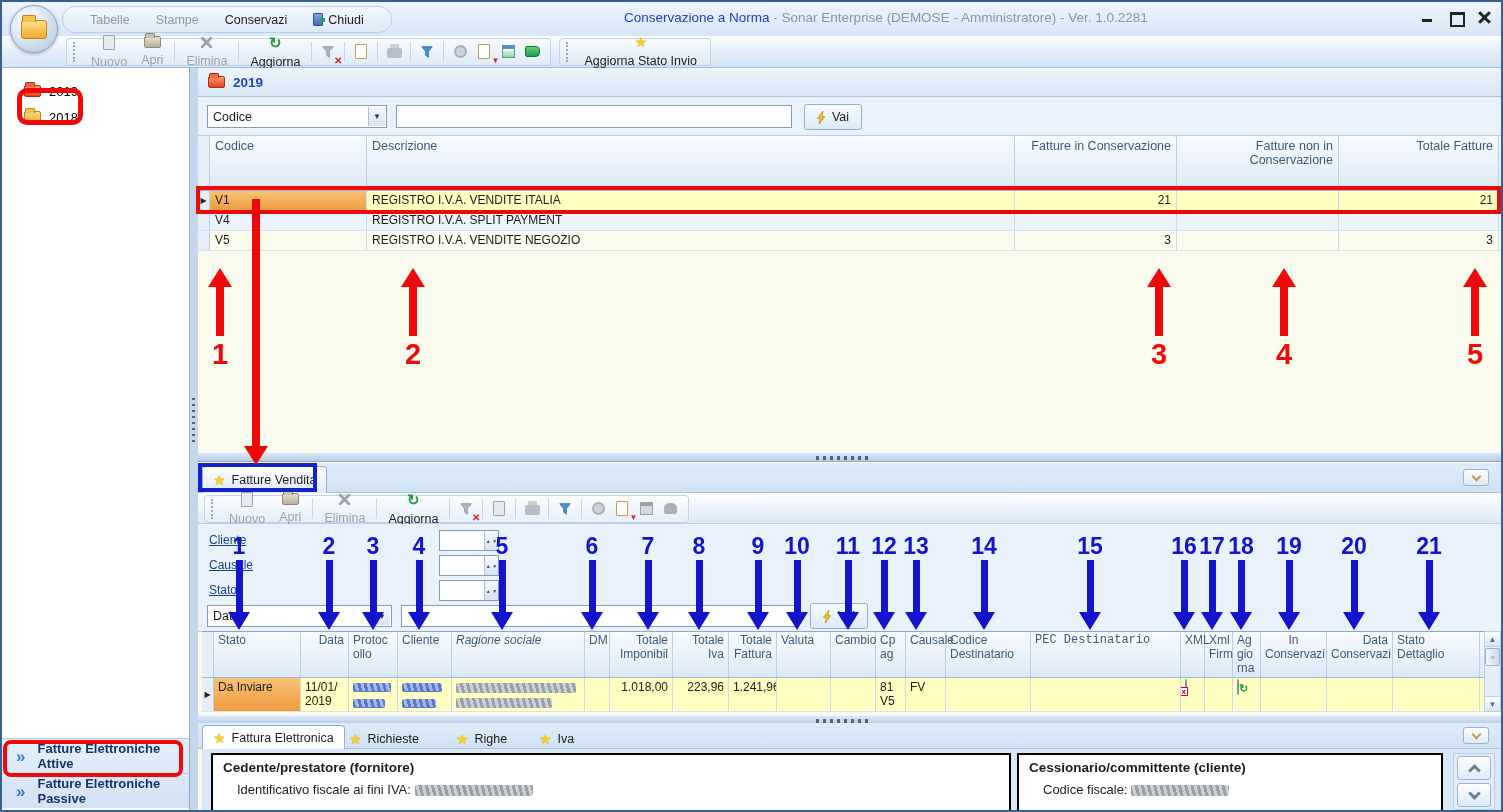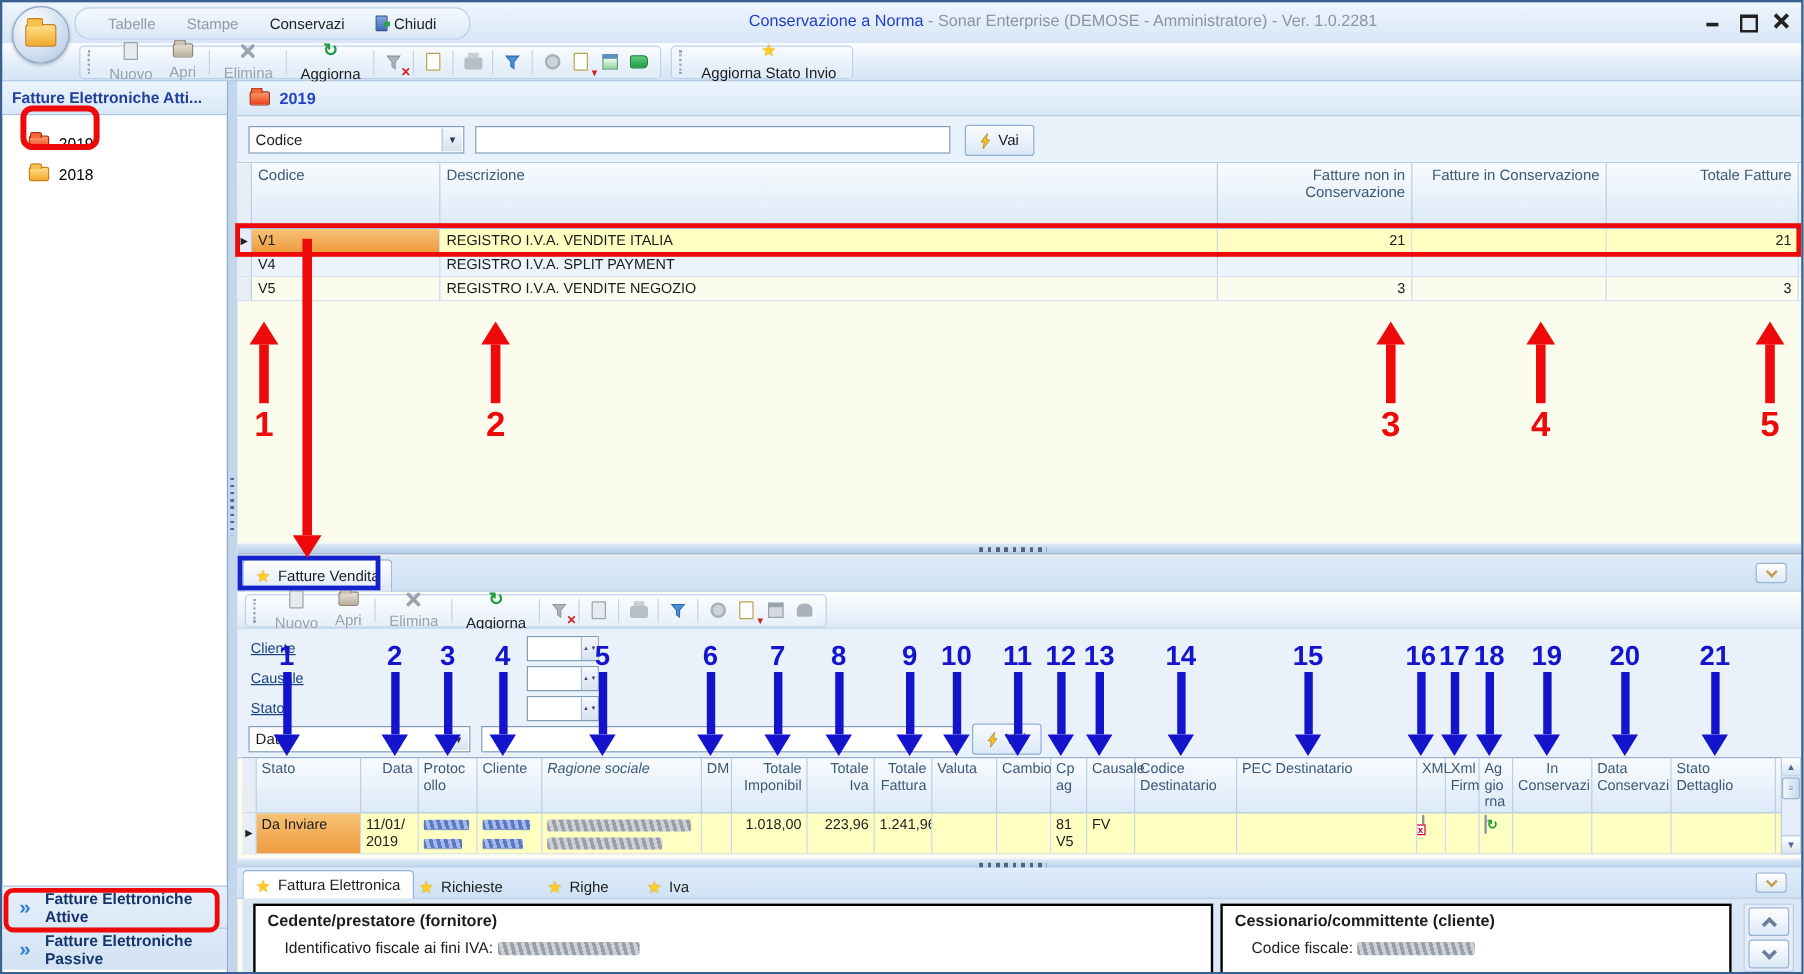--- a/index.html
+++ b/index.html
@@ -132,22 +132,22 @@
   
   .lgrid{position:absolute;left:4px;top:563px;width:1295px;border-top:1px solid #8aa8c8;}
   .lg-head{display:flex;height:46px;background:linear-gradient(#f8fbfe,#dce9f7);border-bottom:1px solid #9db8d9;}
   .lgh{border-right:1px solid #b9cfe7;padding:2px 4px;color:#3c5a78;font-size:12px;line-height:1.15;}
   .lg-row{display:flex;height:34px;background:#ffffc2;border-bottom:1px solid #d8e2ef;}
   .lgc{border-right:1px solid #ccd9ea;padding:2px 4px;font-size:12px;line-height:1.2;overflow:hidden;}
   .lc1{width:87px;} .lc2{width:48px;word-break:break-all;} .lc3{width:49px;word-break:break-all;}
   .lc4{width:54px;} .lc5{width:133px;font-style:italic;} .lc6{width:25px;}
   .lc7{width:63px;text-align:right;} .lc8{width:56px;text-align:right;} .lc9{width:48px;text-align:right;}
   .lc10{width:54px;} .lc11{width:45px;} .lc12{width:30px;word-break:break-all;} .lc13{width:40px;}
-  .lc14{width:85px;} .lc15{width:150px;} .lc16{width:24px;} .lc17{width:28px;} .lc18{width:28px;word-break:break-all;}
-  .lc19{width:66px;text-align:center;} .lc20{width:66px;text-align:left;} .lc21{width:87px;}
+  .lc14{width:85px;} .lc15{width:150px;font-family:Liberation Mono, monospace;} .lc16{width:24px;} .lc17{width:28px;} .lc18{width:28px;word-break:break-all;}
+  .lc19{width:66px;text-align:center;} .lc20{width:66px;text-align:right;} .lc21{width:87px;}
   .cell-state{background:linear-gradient(#f7c275,#ee9b3f);}
   .vscroll{position:absolute;right:0;top:563px;width:17px;height:81px;background:#e4edf8;border:1px solid #b9cfe7;
     display:flex;flex-direction:column;align-items:center;}
   .vs-btn{width:15px;height:15px;font-size:8px;color:#4a6a9a;display:flex;align-items:center;justify-content:center;
     background:linear-gradient(#fff,#d7e3f0);border-bottom:1px solid #b9cfe7;}
   .vs-thumb{width:15px;height:18px;background:linear-gradient(90deg,#f4f8fc,#c9d9ec);border:1px solid #9ab4d4;border-radius:2px;
     margin-top:1px;display:flex;align-items:center;justify-content:center;font-size:7px;color:#7b91ad;}
   .vs-fill{flex:1;}
   
   .content{position:absolute;left:4px;top:681px;width:1303px;height:61px;background:#d9e7f6;overflow:hidden;}
@@ -271,21 +271,20 @@
     <div class="tb-capsule">
       <span class="tb-grip"></span>
       <span class="tb-btn">
         <span class="star">★</span>
         <span>Aggiorna Stato Invio</span>
       </span>
     </div>
   </div>
 
   <div class="sidebar">
-    <div class="side-head">Fatture Elettroniche Atti...</div>
     <div class="tree">
       <div class="tree-item">
         <span class="folder red"></span>
         <span>2019</span>
       </div>
       <div class="tree-item">
         <span class="folder"></span>
         <span>2018</span>
       </div>
     </div>
@@ -320,22 +319,22 @@
           </svg>
         <span>Vai</span>
       </div>
     </div>
 
     <div class="ugrid">
       <div class="ug-head">
         <div class="marker"></div>
         <div class="ugh cu1">Codice</div>
         <div class="ugh cu2">Descrizione</div>
+        <div class="ugh cu4">Fatture in Conservazione</div>
         <div class="ugh cu3">Fatture non in Conservazione</div>
-        <div class="ugh cu4">Fatture in Conservazione</div>
         <div class="ugh cu5">Totale Fatture</div>
       </div>
       <div class="ug-row row-sel">
         <div class="marker">▶</div>
         <div class="ugc cu1">V1</div>
         <div class="ugc cu2">REGISTRO I.V.A. VENDITE ITALIA</div>
         <div class="ugc cu3">21</div>
         <div class="ugc cu4"></div>
         <div class="ugc cu5">21</div>
       </div>

